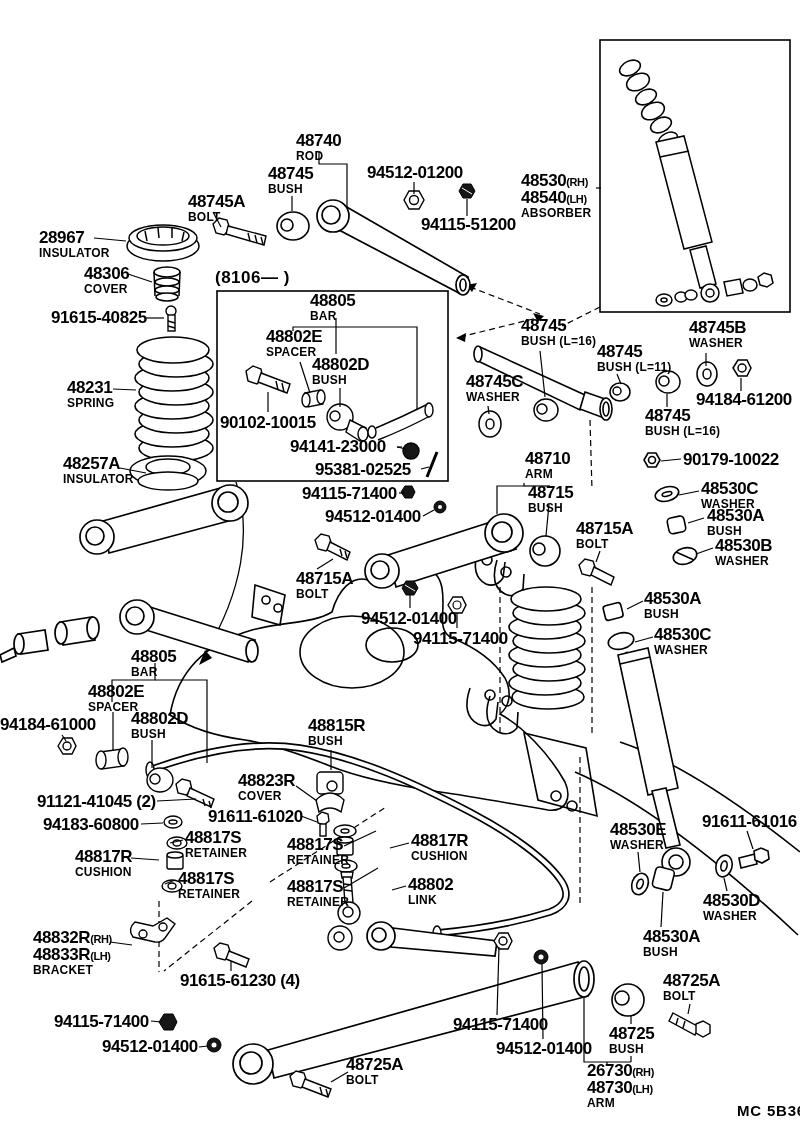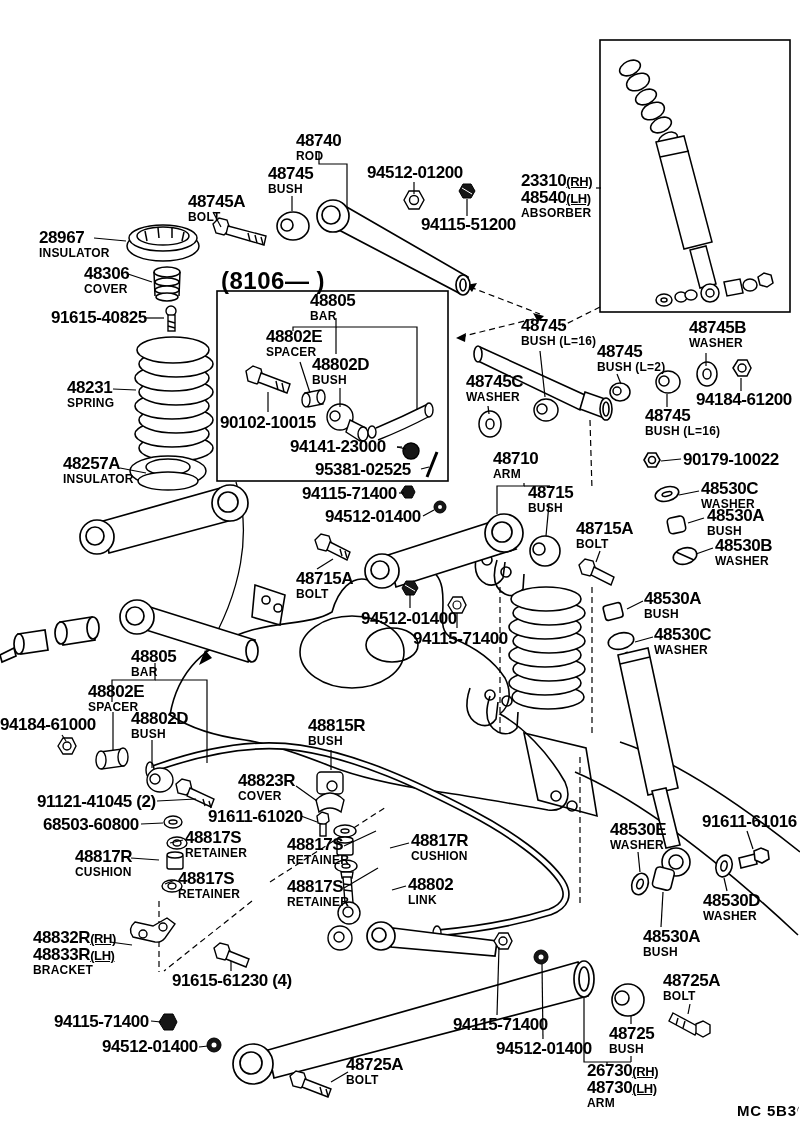--- a/index.html
+++ b/index.html
@@ -1,23 +1,23 @@
 <!DOCTYPE html>
 <html><head>
 <meta charset="utf-8">
 <style>
   html,body{margin:0;padding:0;background:#fff;}
   #stage{position:relative;width:800px;height:1130px;background:#ffffff;overflow:hidden;
-         font-family:"Liberation Sans",sans-serif;border-radius:31px;}
+         font-family:"Liberation Sans",sans-serif;}
   #art{position:absolute;left:0;top:0;z-index:1;}
   .lbl{position:absolute;z-index:2;color:#000;font-weight:700;line-height:1;white-space:nowrap;}
   .pn{display:block;font-size:17px;letter-spacing:-0.4px;}
   .pd{display:block;font-size:12px;letter-spacing:0.2px;margin-top:1px;}
-  .sfx{font-size:13px;font-weight:700;text-decoration:underline;}
-  .note .pn{font-size:24px;letter-spacing:0.5px;margin-left:6px;}
+  .sfx{font-size:11px;font-weight:700;}
+  .note .pn{font-size:17px;letter-spacing:0.5px;}
   .footer .pn{font-size:15px;letter-spacing:0.8px;margin-left:11px;}
 </style>
 </head>
 <body>
 
 <div id="stage">
 
 <svg id="art" width="800" height="1130" viewBox="0 0 800 1130">
 
   <g stroke="#000" fill="none" stroke-width="1.6">
@@ -454,21 +454,21 @@
       <span class="pd">ROD</span>
     </div>
   <div class="lbl" style="left:268px;top:165px">
       <span class="pn">48745</span>
       <span class="pd">BUSH</span>
     </div>
   <div class="lbl" style="left:367px;top:164px">
       <span class="pn">94512-01200</span>
     </div>
   <div class="lbl" style="left:521px;top:172px">
-    <span class="pn"><span>23310</span><span class="sfx">(RH)</span></span>
+    <span class="pn"><span>48530</span><span class="sfx">(RH)</span></span>
     <span class="pn"><span>48540</span><span class="sfx">(LH)</span></span>
     <span class="pd">ABSORBER</span>
   </div>
   <div class="lbl" style="left:421px;top:216px">
       <span class="pn">94115-51200</span>
     </div>
   <div class="lbl" style="left:188px;top:193px">
       <span class="pn">48745A</span>
       <span class="pd">BOLT</span>
     </div>
@@ -520,38 +520,38 @@
     </div>
   <div class="lbl" style="left:325px;top:508px">
       <span class="pn">94512-01400</span>
     </div>
   <div class="lbl" style="left:521px;top:317px">
       <span class="pn">48745</span>
       <span class="pd">BUSH (L=16)</span>
     </div>
   <div class="lbl" style="left:597px;top:343px">
       <span class="pn">48745</span>
-      <span class="pd">BUSH (L=2)</span>
+      <span class="pd">BUSH (L=11)</span>
     </div>
   <div class="lbl" style="left:689px;top:319px">
       <span class="pn">48745B</span>
       <span class="pd">WASHER</span>
     </div>
   <div class="lbl" style="left:466px;top:373px">
       <span class="pn">48745C</span>
       <span class="pd">WASHER</span>
     </div>
   <div class="lbl" style="left:696px;top:391px">
       <span class="pn">94184-61200</span>
     </div>
   <div class="lbl" style="left:645px;top:407px">
       <span class="pn">48745</span>
       <span class="pd">BUSH (L=16)</span>
     </div>
-  <div class="lbl" style="left:493px;top:450px">
+  <div class="lbl" style="left:525px;top:450px">
       <span class="pn">48710</span>
       <span class="pd">ARM</span>
     </div>
   <div class="lbl" style="left:683px;top:451px">
       <span class="pn">90179-10022</span>
     </div>
   <div class="lbl" style="left:528px;top:484px">
       <span class="pn">48715</span>
       <span class="pd">BUSH</span>
     </div>
@@ -609,21 +609,21 @@
       <span class="pd">BUSH</span>
     </div>
   <div class="lbl" style="left:37px;top:793px">
       <span class="pn">91121-41045 (2)</span>
     </div>
   <div class="lbl" style="left:238px;top:772px">
       <span class="pn">48823R</span>
       <span class="pd">COVER</span>
     </div>
   <div class="lbl" style="left:43px;top:816px">
-      <span class="pn">68503-60800</span>
+      <span class="pn">94183-60800</span>
     </div>
   <div class="lbl" style="left:208px;top:808px">
       <span class="pn">91611-61020</span>
     </div>
   <div class="lbl" style="left:185px;top:829px">
       <span class="pn">48817S</span>
       <span class="pd">RETAINER</span>
     </div>
   <div class="lbl" style="left:75px;top:848px">
       <span class="pn">48817R</span>
@@ -662,21 +662,21 @@
     </div>
   <div class="lbl" style="left:643px;top:928px">
       <span class="pn">48530A</span>
       <span class="pd">BUSH</span>
     </div>
   <div class="lbl" style="left:33px;top:929px">
     <span class="pn"><span>48832R</span><span class="sfx">(RH)</span></span>
     <span class="pn"><span>48833R</span><span class="sfx">(LH)</span></span>
     <span class="pd">BRACKET</span>
   </div>
-  <div class="lbl" style="left:172px;top:972px">
+  <div class="lbl" style="left:180px;top:972px">
       <span class="pn">91615-61230 (4)</span>
     </div>
   <div class="lbl" style="left:54px;top:1013px">
       <span class="pn">94115-71400</span>
     </div>
   <div class="lbl" style="left:102px;top:1038px">
       <span class="pn">94512-01400</span>
     </div>
   <div class="lbl" style="left:663px;top:972px">
       <span class="pn">48725A</span>

